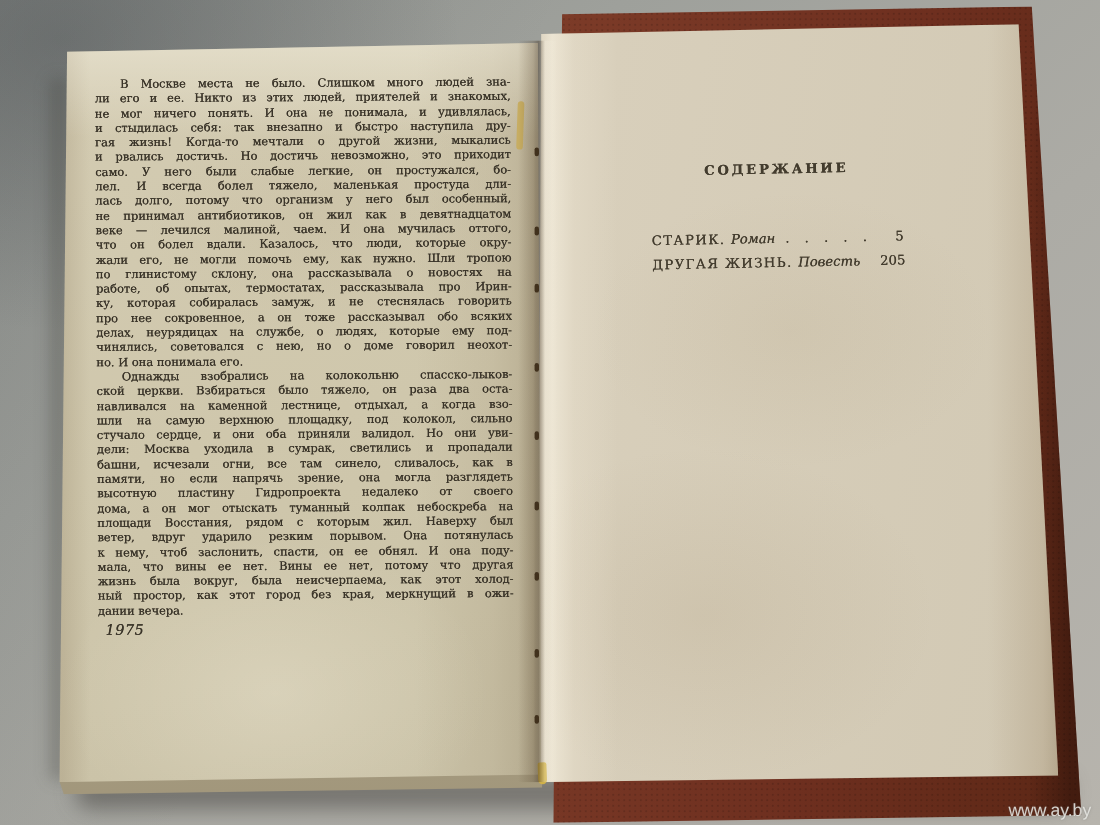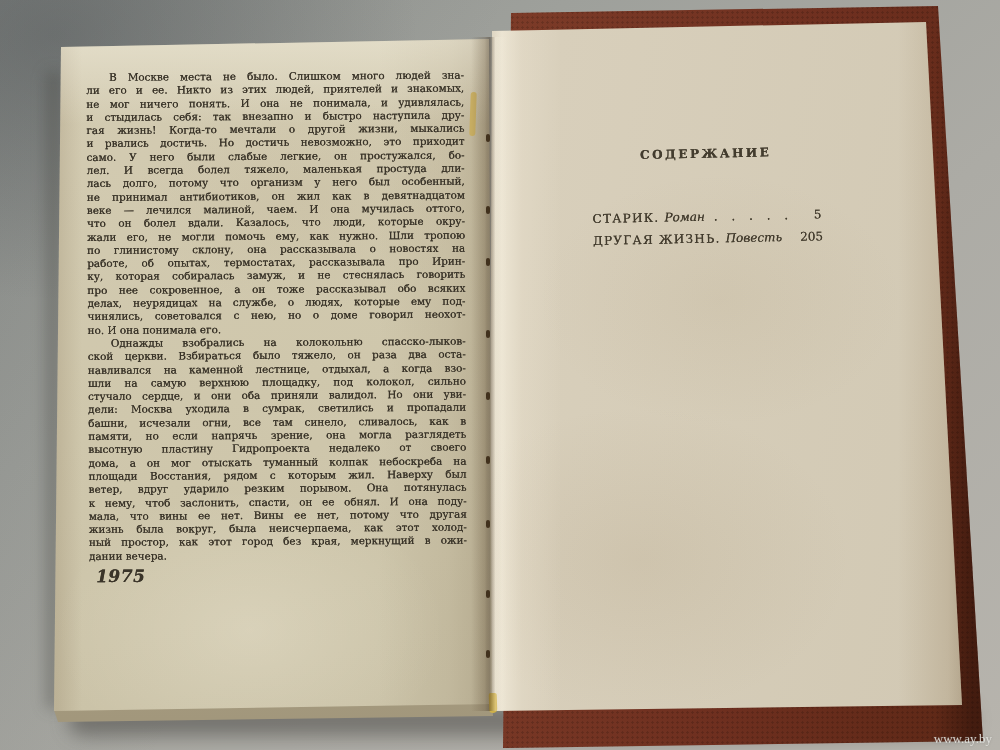--- a/index.html
+++ b/index.html
@@ -80,21 +80,21 @@
     transform:rotate(-0.35deg);transform-origin:0 0;
     color:#3a3429;font-size:10.4px;line-height:13.3px;
     text-shadow:0.2px 0 0 currentColor;
   }
   .line{text-align:justify;text-align-last:justify;white-space:nowrap;}
   .line.indent{text-indent:23px;}
   .line.last{text-align-last:left;white-space:normal;}
   .year{
     position:absolute;left:96px;top:566px;
     transform:rotate(-0.35deg);
-    color:#3a3429;font-size:17px;font-style:italic;font-weight:bold;letter-spacing:0.5px;
+    color:#3a3429;font-size:13px;font-style:italic;font-weight:normal;letter-spacing:0.5px;
     text-shadow:0.2px 0 0 currentColor;
   }
   
   .toc{
     position:absolute;left:591px;top:149px;width:229px;
     transform:rotate(-1.15deg);transform-origin:0 0;
     color:#433c2e;
   }
   .toc-title{
     text-align:center;font-weight:bold;font-size:12px;letter-spacing:2.5px;
@@ -102,22 +102,22 @@
   }
   .toc-entries{margin-top:49px;}
   .toc-row{display:flex;align-items:baseline;height:22px;font-size:12px;
     text-shadow:0.2px 0 0 currentColor;}
   .toc-name{letter-spacing:1.3px;white-space:nowrap;}
   .toc-genre{font-style:italic;margin-left:5px;white-space:nowrap;}
   .toc-dots{flex:1;margin:0 4px 0 9px;letter-spacing:5px;white-space:nowrap;overflow:hidden;}
   .toc-page{min-width:28px;text-align:right;}
   .watermark{
     position:absolute;right:8px;bottom:3px;z-index:9;
-    font-family:Liberation Serif, serif;
-    font-size:13px;color:rgba(231,231,227,0.88);
+    font-family:Liberation Sans, sans-serif;
+    font-size:16px;color:rgba(231,231,227,0.88);
     text-shadow:0 0 2px rgba(110,110,108,0.5);
     text-align:center;
   }
 </style>
 </head>
 <body>
 
 <div class="scene">
   <div class="vignette"></div>
   <div class="shadow-bottom"></div>

